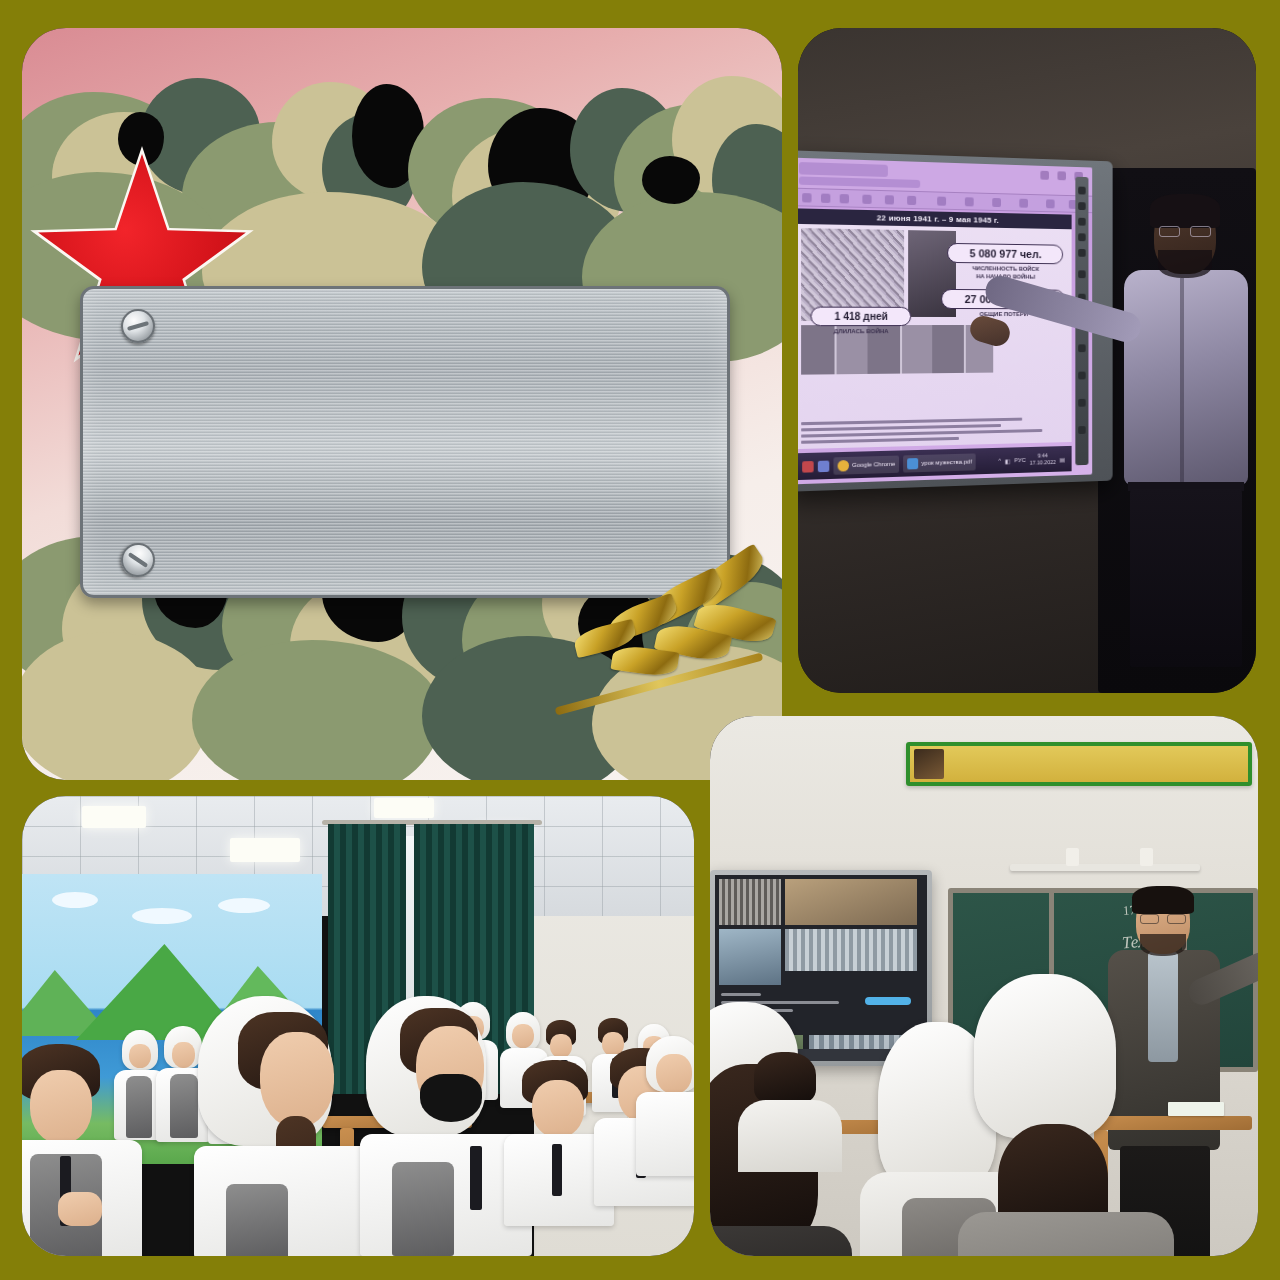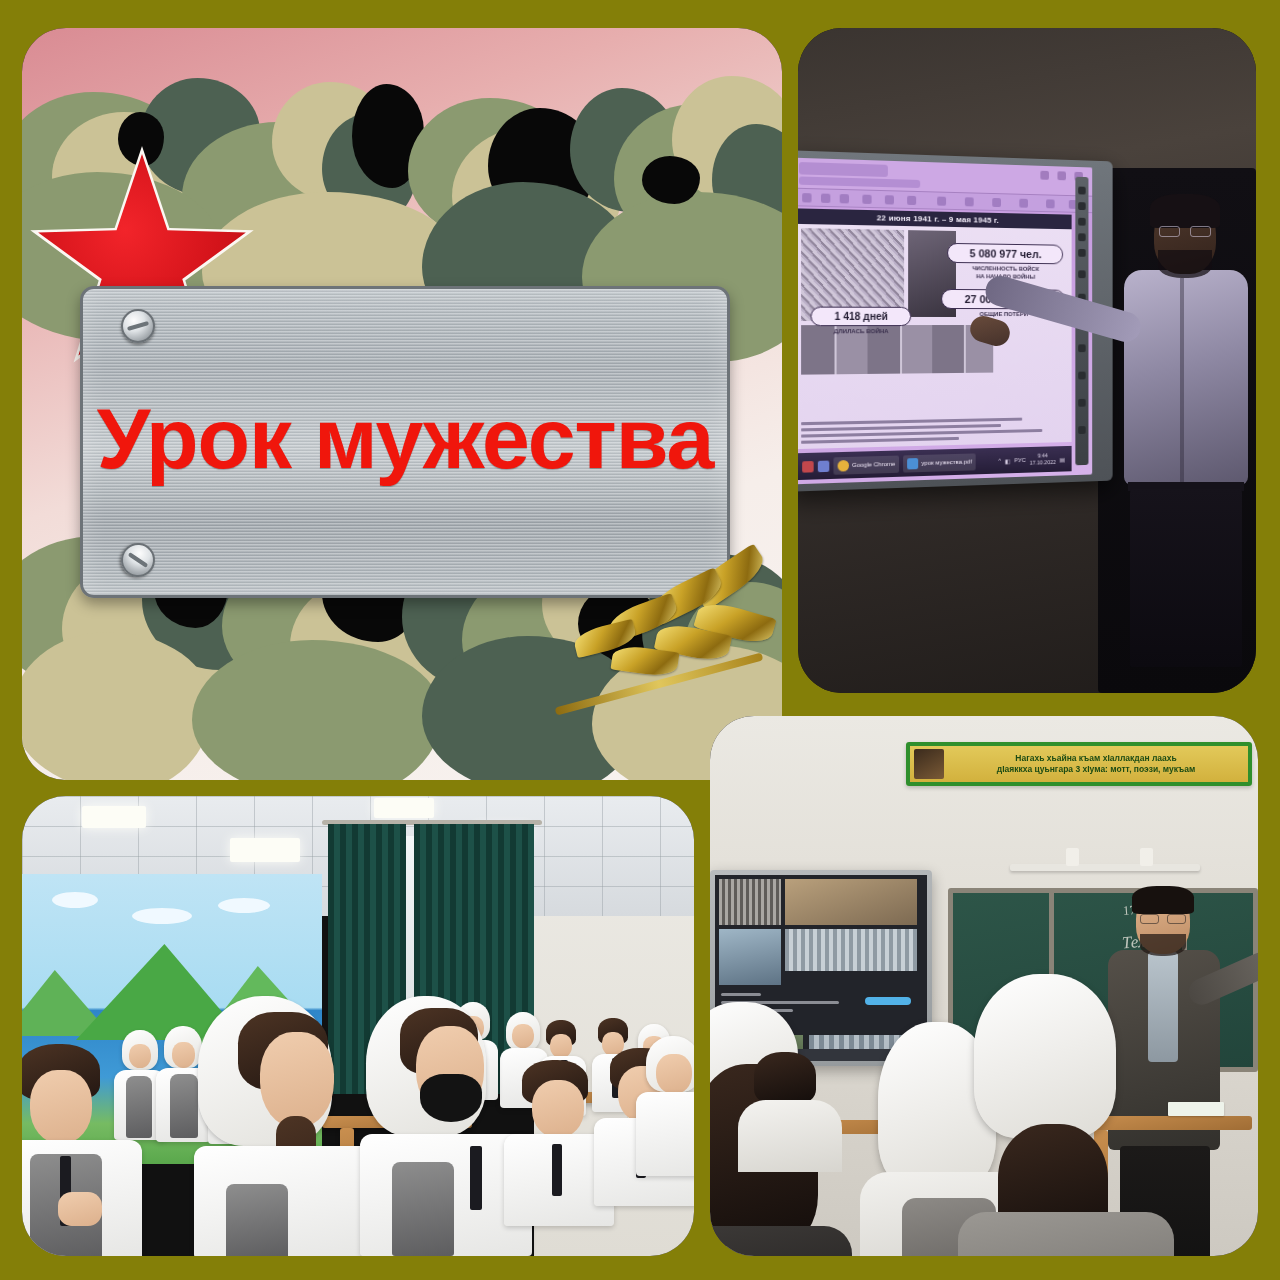--- a/index.html
+++ b/index.html
@@ -362,21 +362,20 @@
       <i class="dg" style="left:400px;  top:100px; width:220px; height:160px;"></i>
       <i class="kh" style="left:570px;  top:108px; width:230px; height:160px;"></i>
     </div>
 
     <div class="star-ol"></div>
     <div class="star"></div>
 
     <div class="plate">
       <div class="screw s1"></div>
       <div class="screw s2"></div>
-      <div class="plate-text">Урок мужества</div>
     </div>
 
     <div class="laurel">
       <div class="stem"></div>
       <div class="leaf" style="left:146px; top:6px;   width:76px; height:30px; transform:rotate(-34deg);"></div>
       <div class="leaf" style="left:104px; top:26px;  width:74px; height:29px; transform:rotate(-26deg);"></div>
       <div class="leaf" style="left:62px;  top:48px;  width:70px; height:28px; transform:rotate(-20deg);"></div>
       <div class="leaf" style="left:28px;  top:70px;  width:62px; height:25px; transform:rotate(-14deg);"></div>
       <div class="leaf" style="left:150px; top:52px;  width:78px; height:30px; transform:rotate(16deg);"></div>
       <div class="leaf" style="left:110px; top:72px;  width:74px; height:29px; transform:rotate(12deg);"></div>
@@ -628,22 +627,20 @@
       <div class="s-face" style="left:10px; top:18px; width:36px; height:40px;"></div>
       <div class="s-body" style="left:-10px;top:56px; width:84px; height:84px;"></div>
     </div>
   </div>
 
   <div class="panel" id="panel-back">
     <div class="bk-wall"></div>
 
     <div class="banner">
       <div class="banner-ico"></div>
-      <div class="banner-txt">Нагахь хьайна къам хӀаллакдан лаахь
-дӀаяккха цуьнгара 3 хӀума: мотт, поэзи, мукъам</div>
     </div>
 
     <div class="shelf">
       <i style="left:56px;"></i>
         <i style="left:130px;"></i>
     </div>
 
     <div class="board">
       <div class="seam" style="left:96px;"></div>
       <div class="seam" style="right:66px;"></div>

